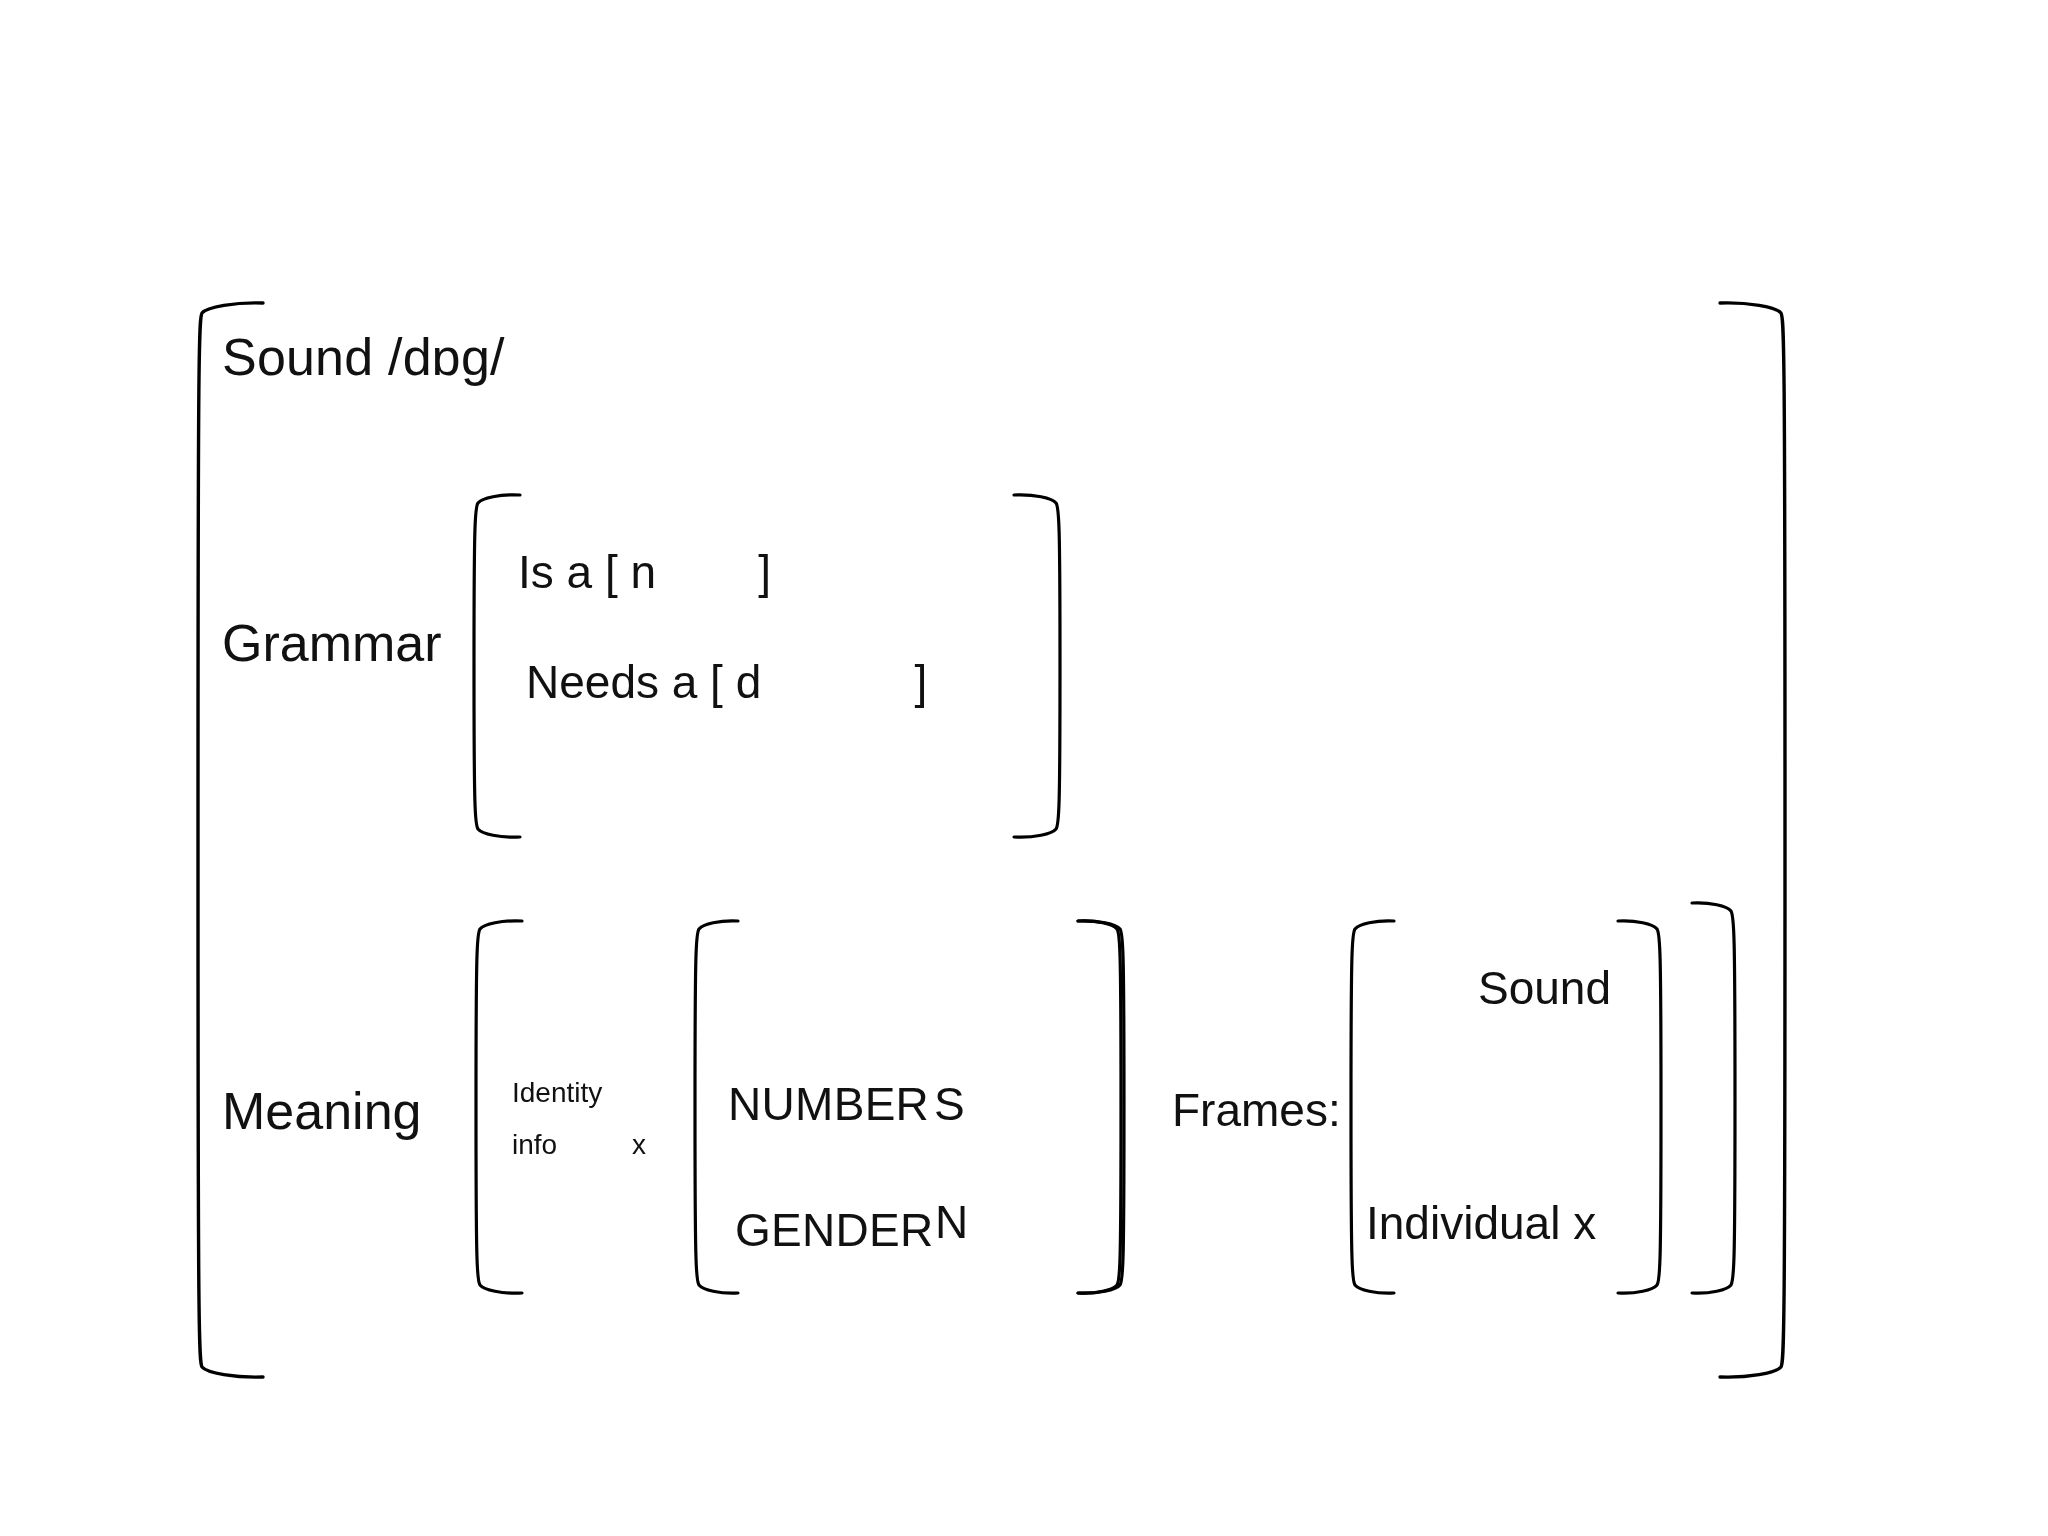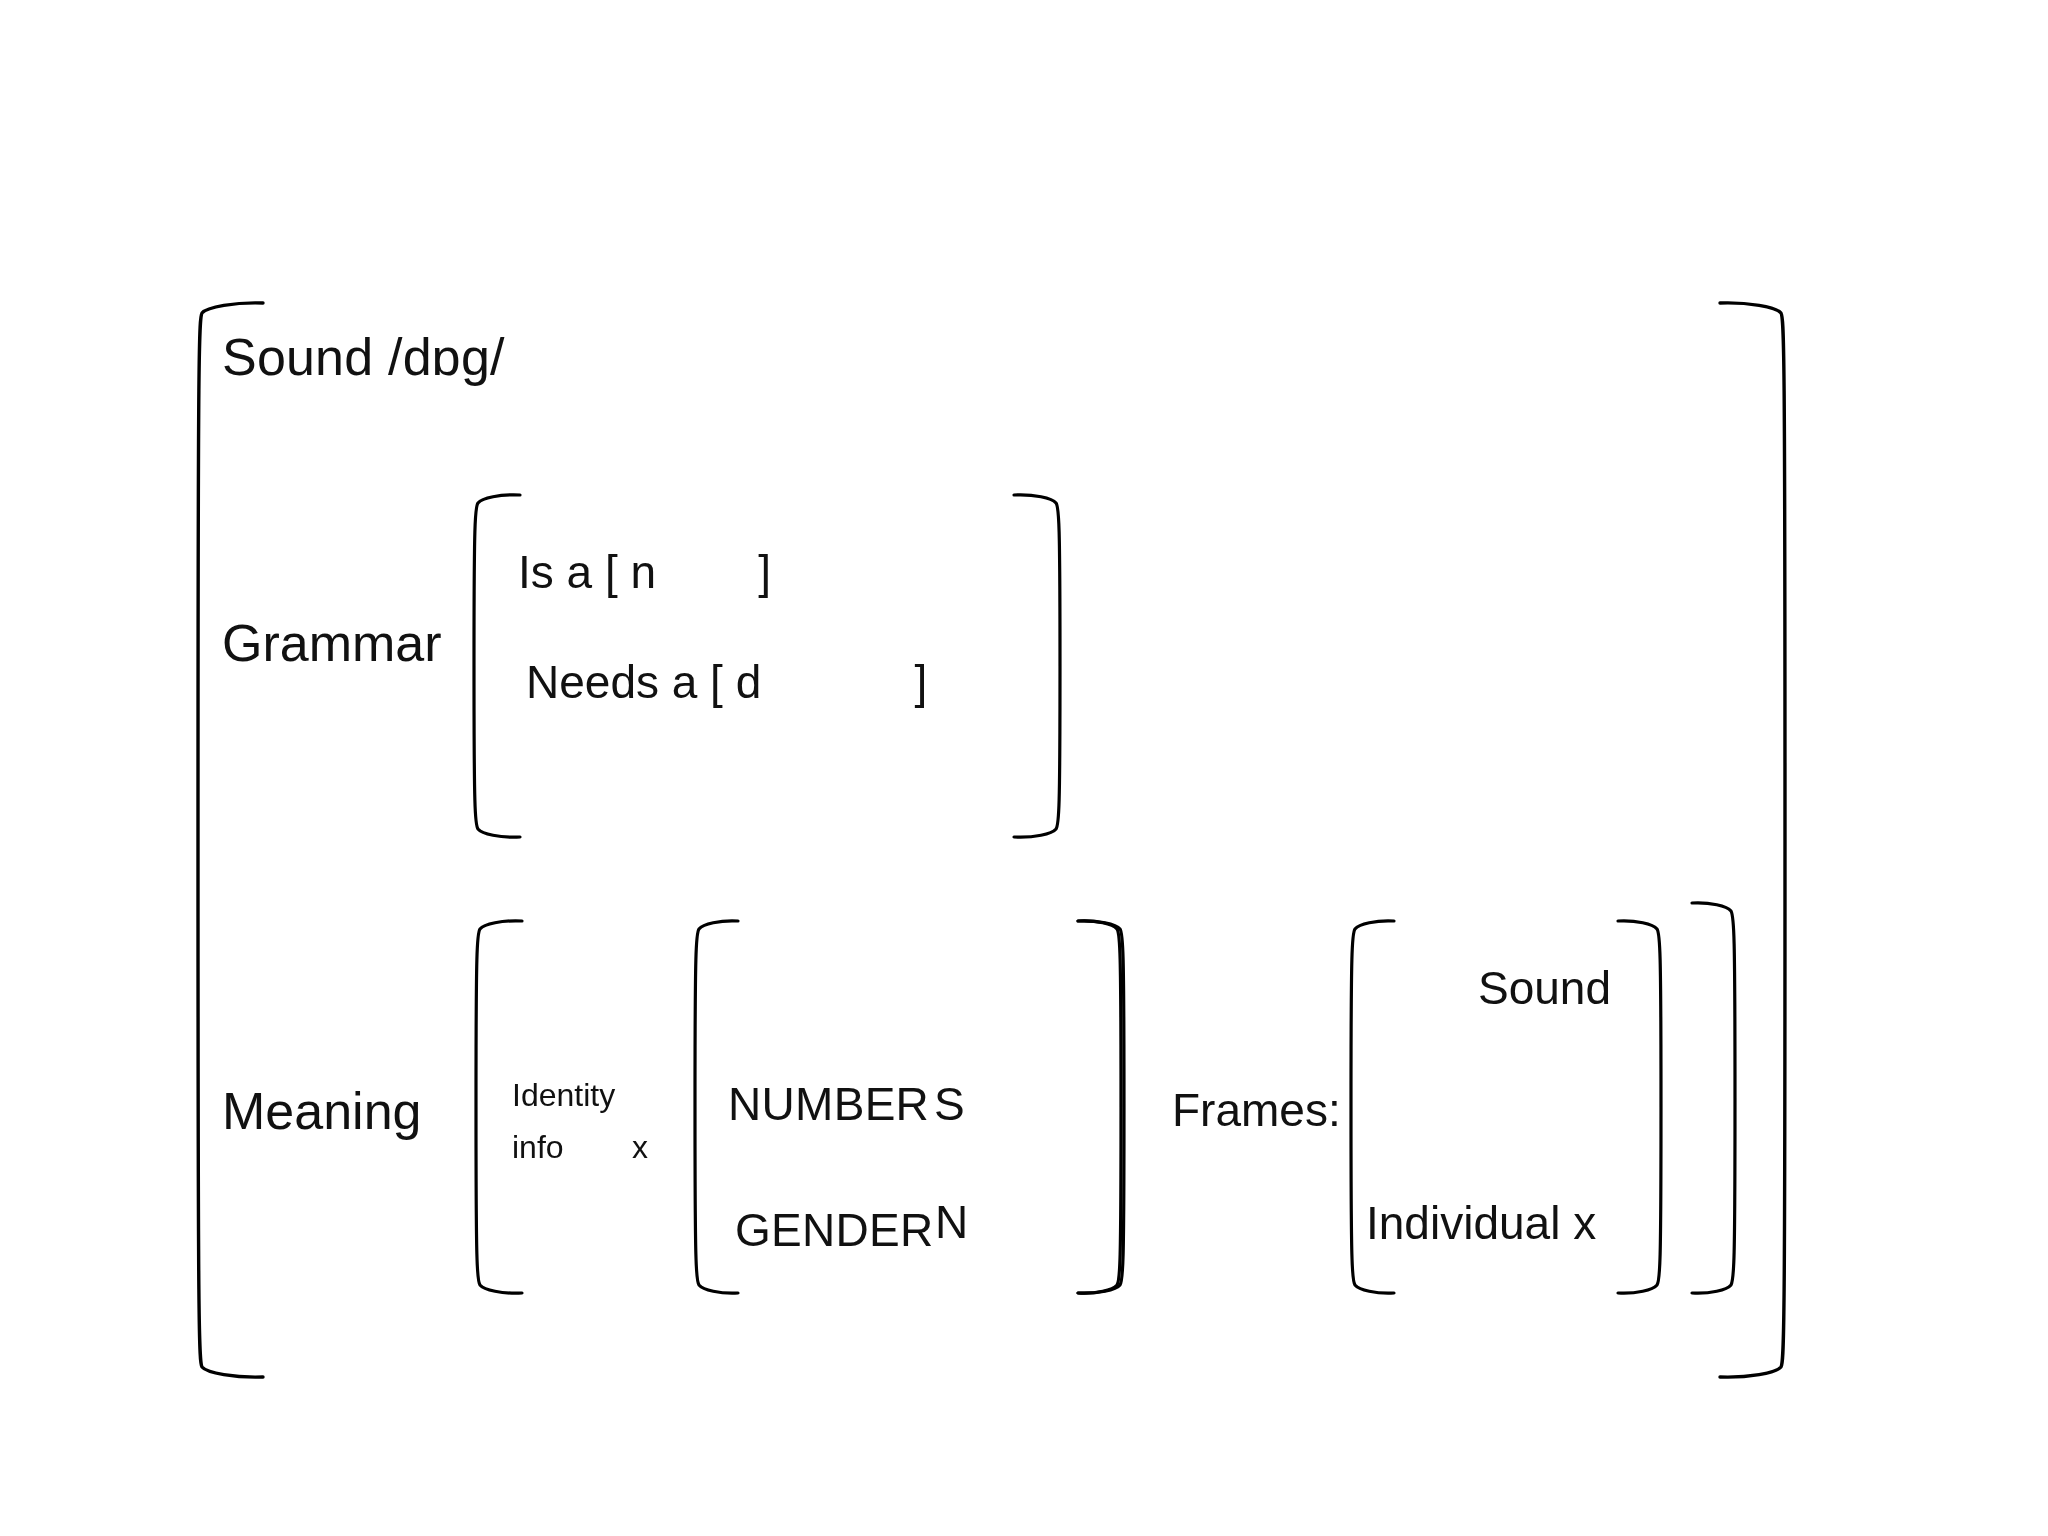--- a/index.html
+++ b/index.html
@@ -37,21 +37,21 @@
     position: absolute;
     white-space: pre;
     line-height: 1.05;
     color: #111111;
     font-weight: 400;
   }
 
   .t-sound   { font-size: 52px; letter-spacing: .2px; }
   .t-section { font-size: 52px; }
   .t-gram    { font-size: 46px; }
-  .t-ident   { font-size: 32px; line-height: 1.22; }
+  .t-ident   { font-size: 28px; line-height: 1.22; }
   .t-avm     { font-size: 46px; letter-spacing: .3px; }
   .t-frames  { font-size: 46px; }
   .t-frame   { font-size: 46px; }
   .t-indiv   { font-size: 46px; }
 
   .avm-row { position: absolute; display: flex; align-items: baseline; }
   .avm-attr { display: inline-block; }
   .avm-val  { display: inline-block; }
 </style>
 </head>

